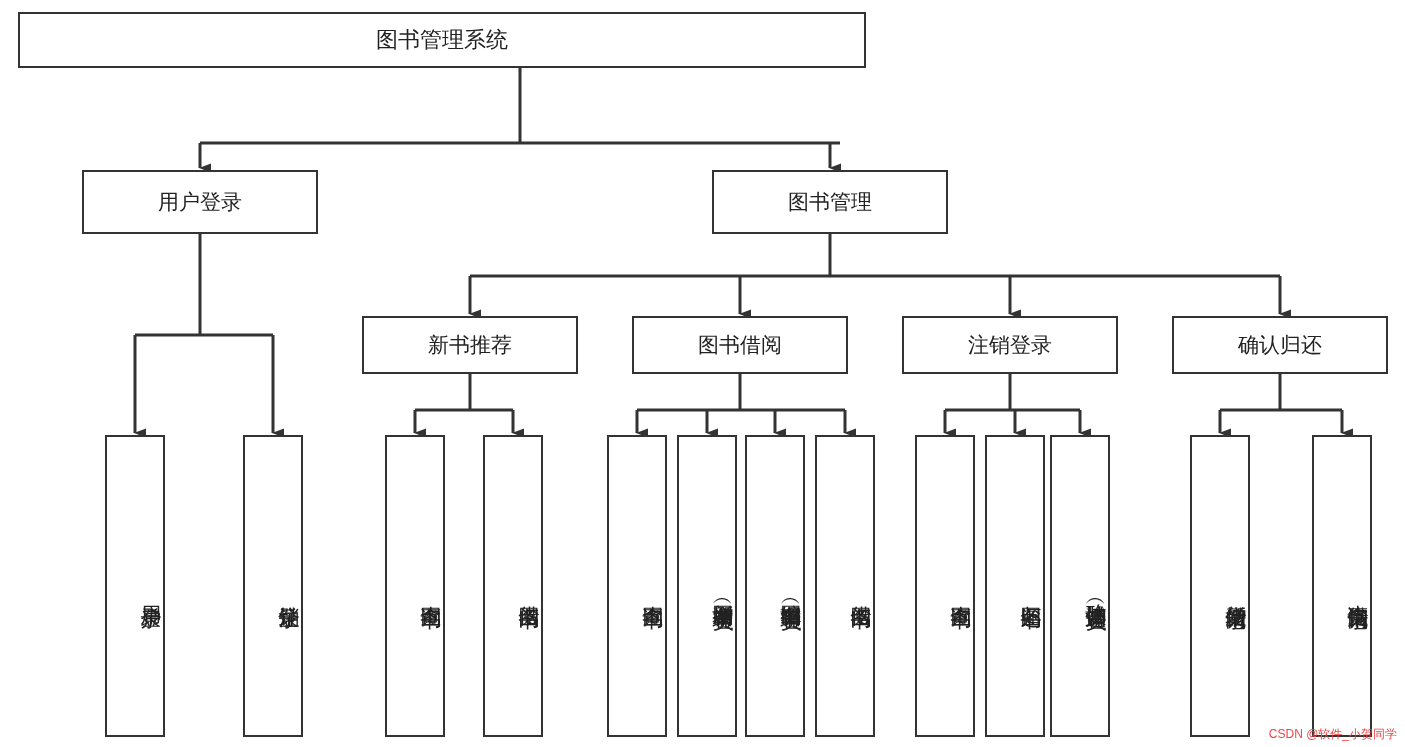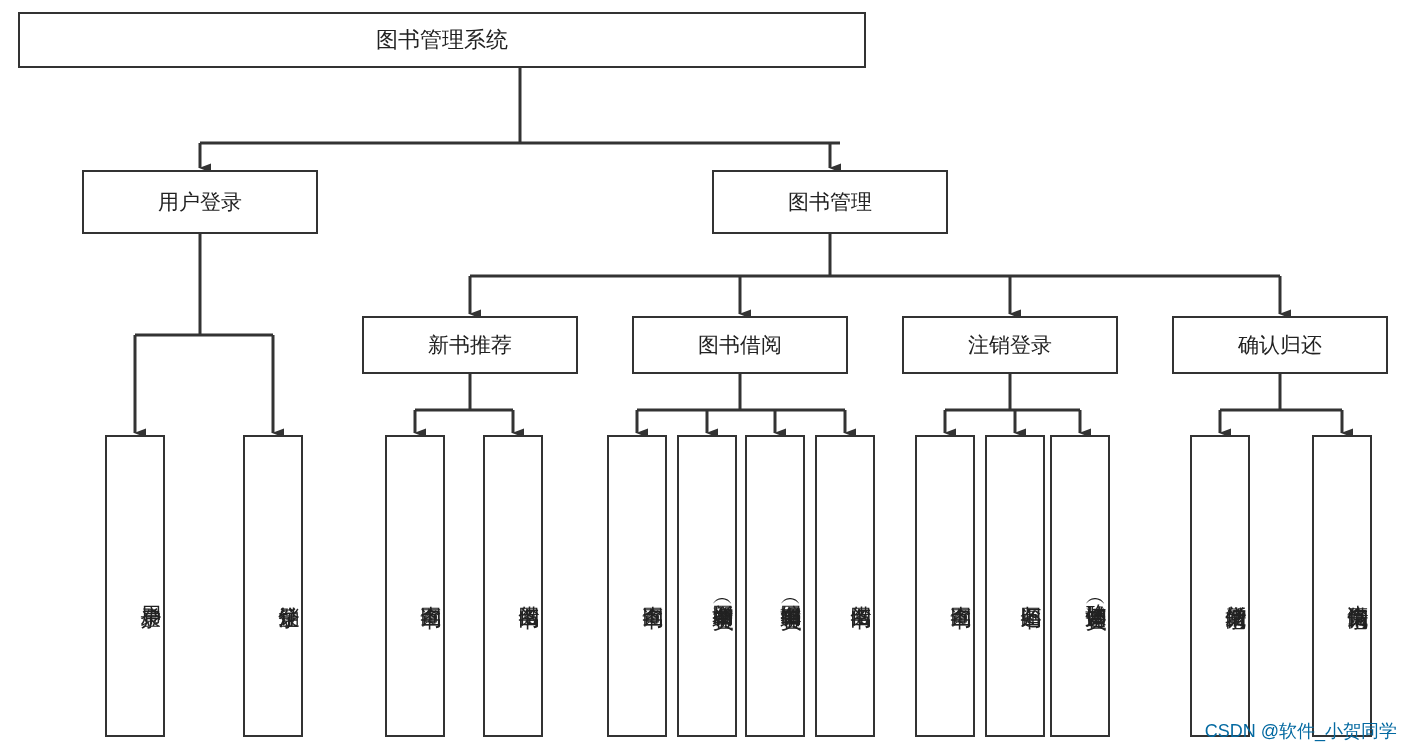--- a/index.html
+++ b/index.html
@@ -57,22 +57,22 @@
     display: block;
     white-space: pre-line;
   }
   .vert .node-label {
     white-space: normal;
   }
   .watermark {
     position: absolute;
     right: 8px;
     bottom: 4px;
-    font-size: 18px;
-    color: #0369a1;
+    font-size: 12px;
+    color: #ef4444;
     z-index: 5;
     white-space: nowrap;
   }
 </style>
 </head>
 <body>
 
 <div id="canvas">
 
   <svg id="wires" viewBox="0 0 1405 747" xmlns="http://www.w3.org/2000/svg">

